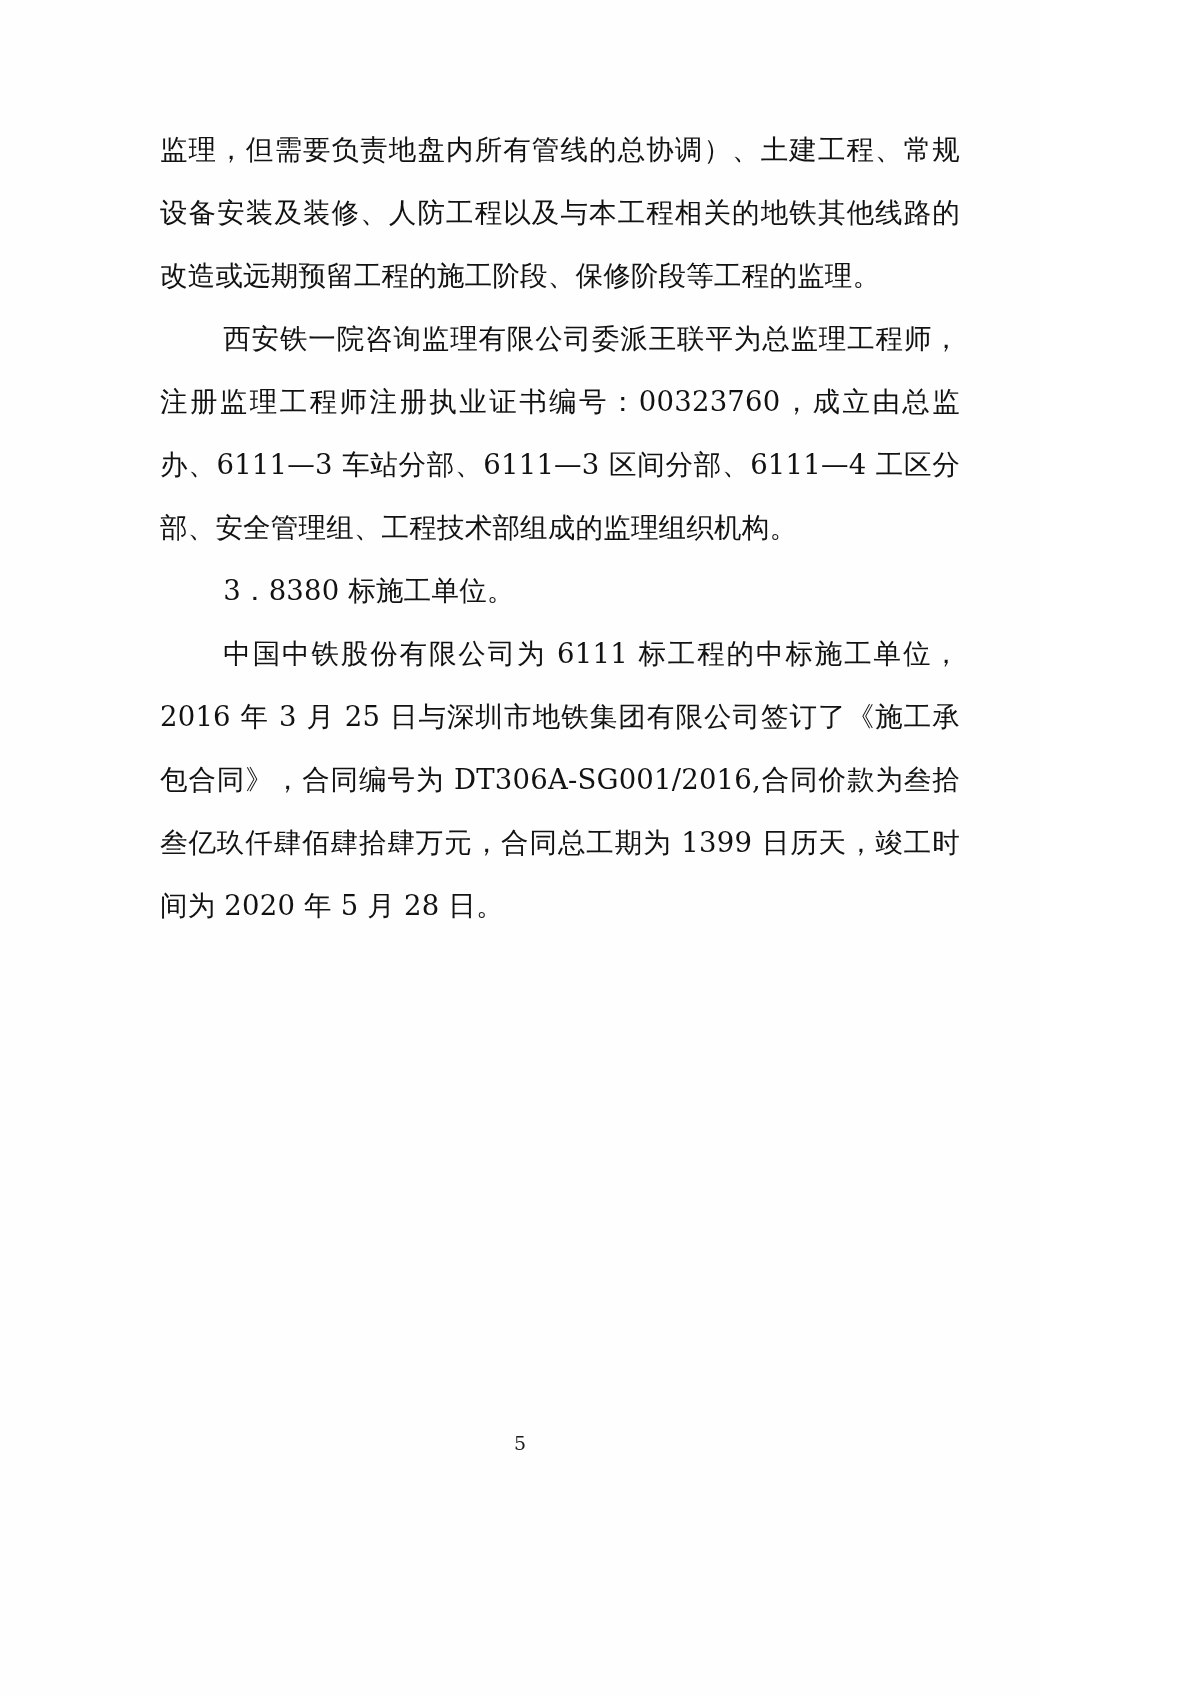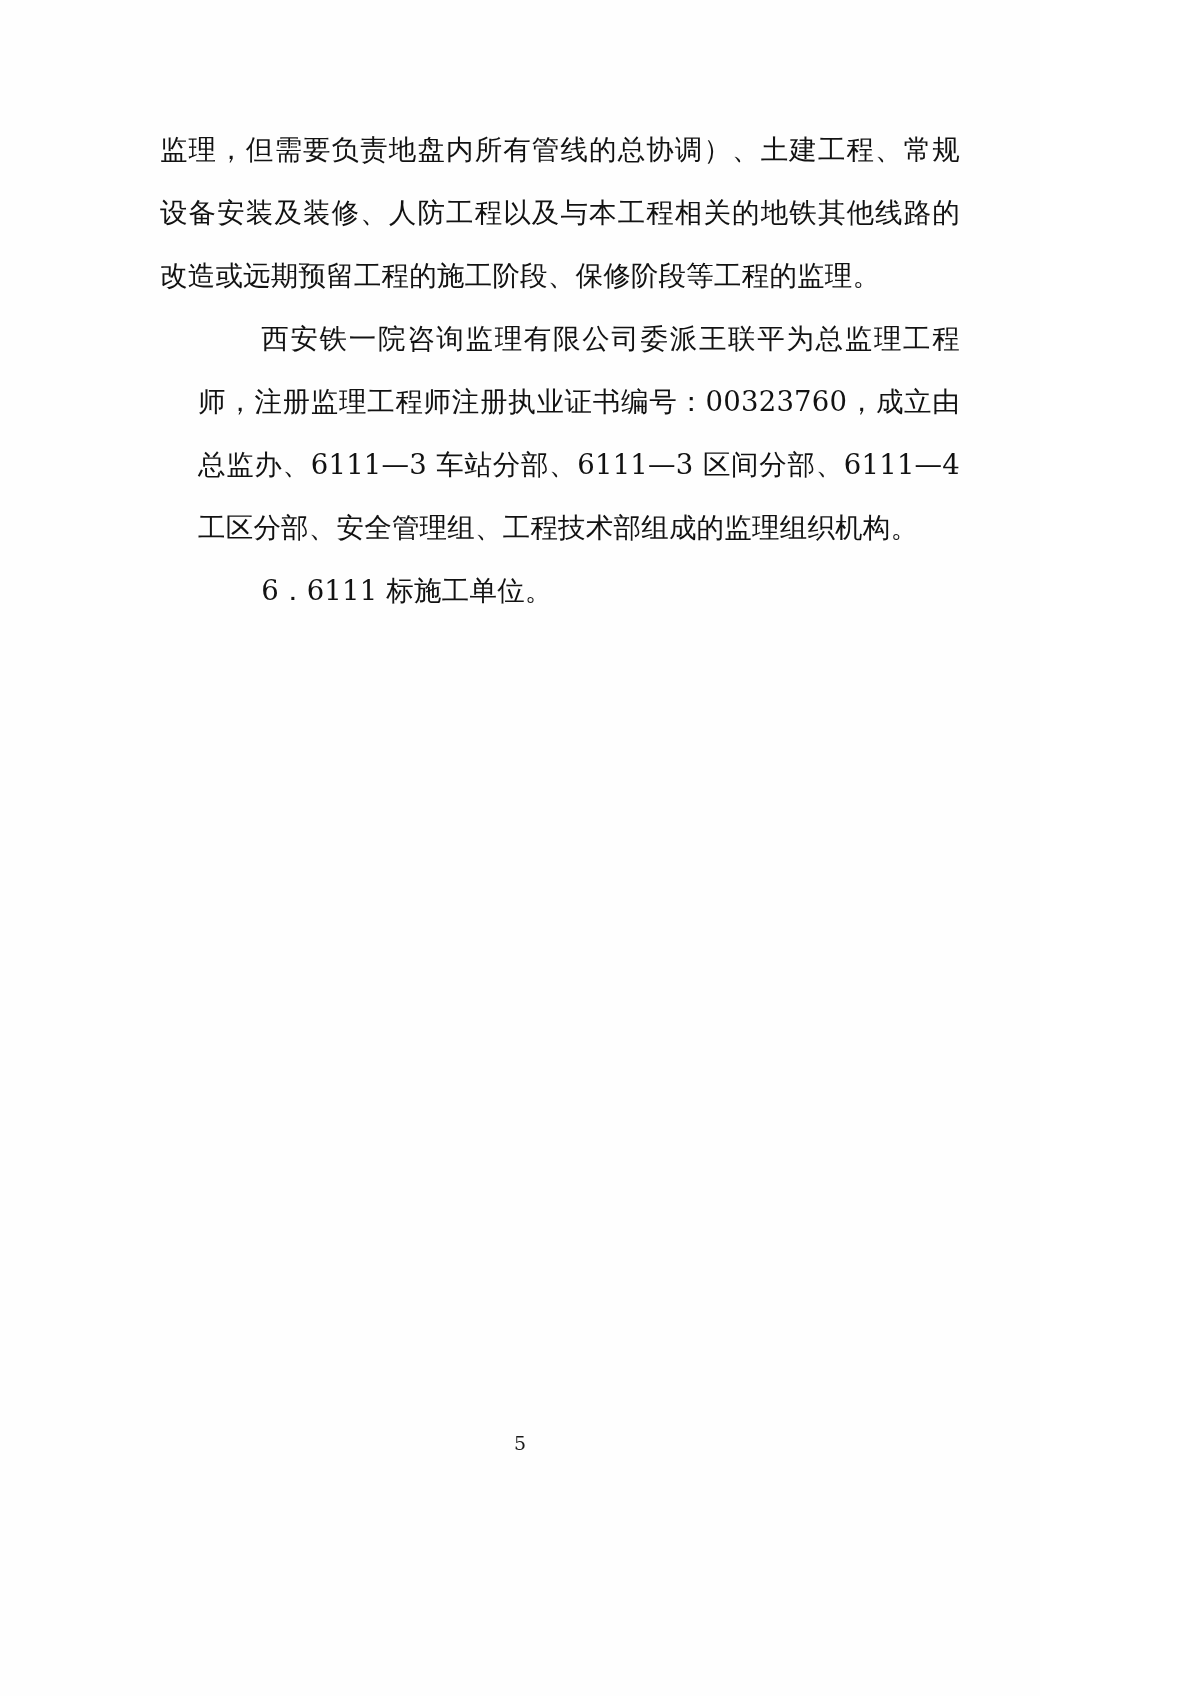--- a/index.html
+++ b/index.html
@@ -31,39 +31,39 @@
     text-align: justify;
     text-justify: inter-character;
     margin: 0;
     white-space: normal;
   }
   .para.indent {
     text-indent: 2.3em;
   }
   .para + .para {
     margin-top: 0;
-    margin-left: 38px;
   }
   .page-number {
     position: absolute;
     left: 0;
     right: 0;
     top: 1432px;
     text-align: center;
     font-family: "DejaVu Serif", serif;
     font-size: 19px;
     color: #1a1a1a;
   }
 </style>
 </head>
 <body>
 
 <div class="page">
 
   <div class="body-area">
     <p class="para">监理，但需要负责地盘内所有管线的总协调）、土建工程、常规设备安装及装修、人防工程以及与本工程相关的地铁其他线路的改造或远期预留工程的施工阶段、保修阶段等工程的监理。</p>
     <p class="para indent">西安铁一院咨询监理有限公司委派王联平为总监理工程师，注册监理工程师注册执业证书编号：00323760，成立由总监办、6111—3 车站分部、6111—3 区间分部、6111—4 工区分部、安全管理组、工程技术部组成的监理组织机构。</p>
-    <p class="para indent">6．6111 标施工单位。</p>
+    <p class="para indent">3．8380 标施工单位。</p>
+    <p class="para indent">中国中铁股份有限公司为 6111 标工程的中标施工单位，2016 年 3 月 25 日与深圳市地铁集团有限公司签订了《施工承包合同》，合同编号为 DT306A-SG001/2016,合同价款为叁拾叁亿玖仟肆佰肆拾肆万元，合同总工期为 1399 日历天，竣工时间为 2020 年 5 月 28 日。</p>
   </div>
 
   <div class="page-number">5</div>
 
 </div>
 
 </body></html>

